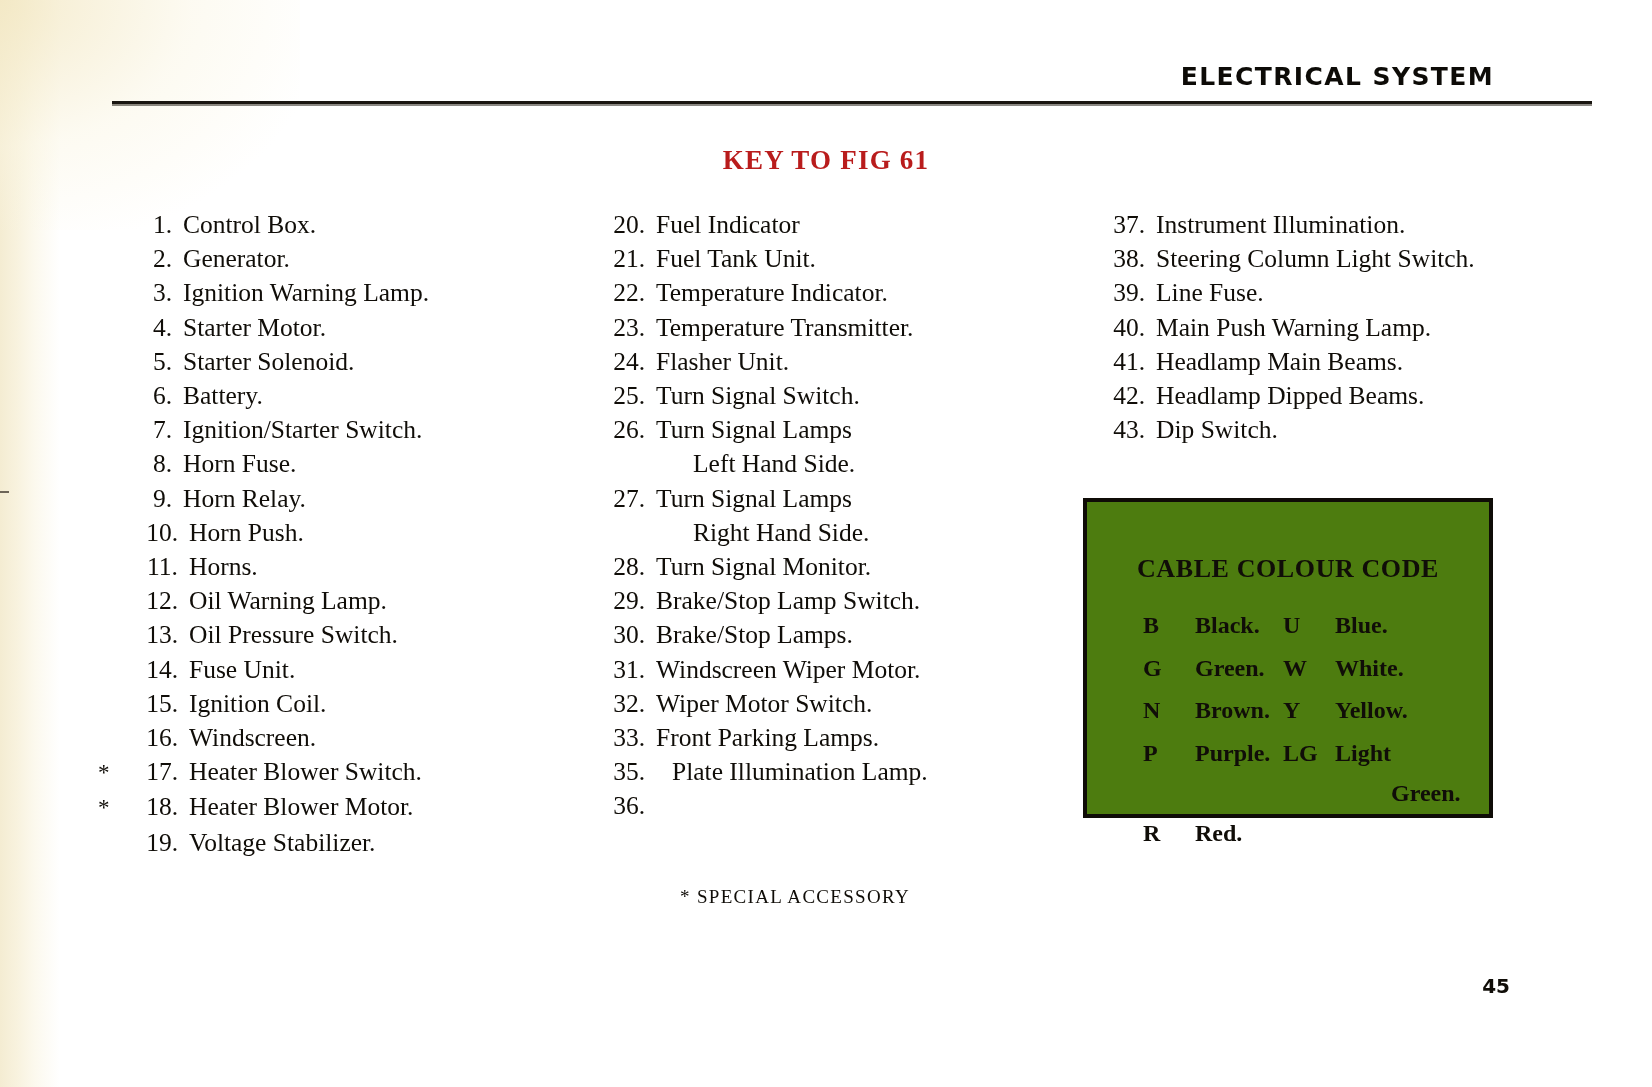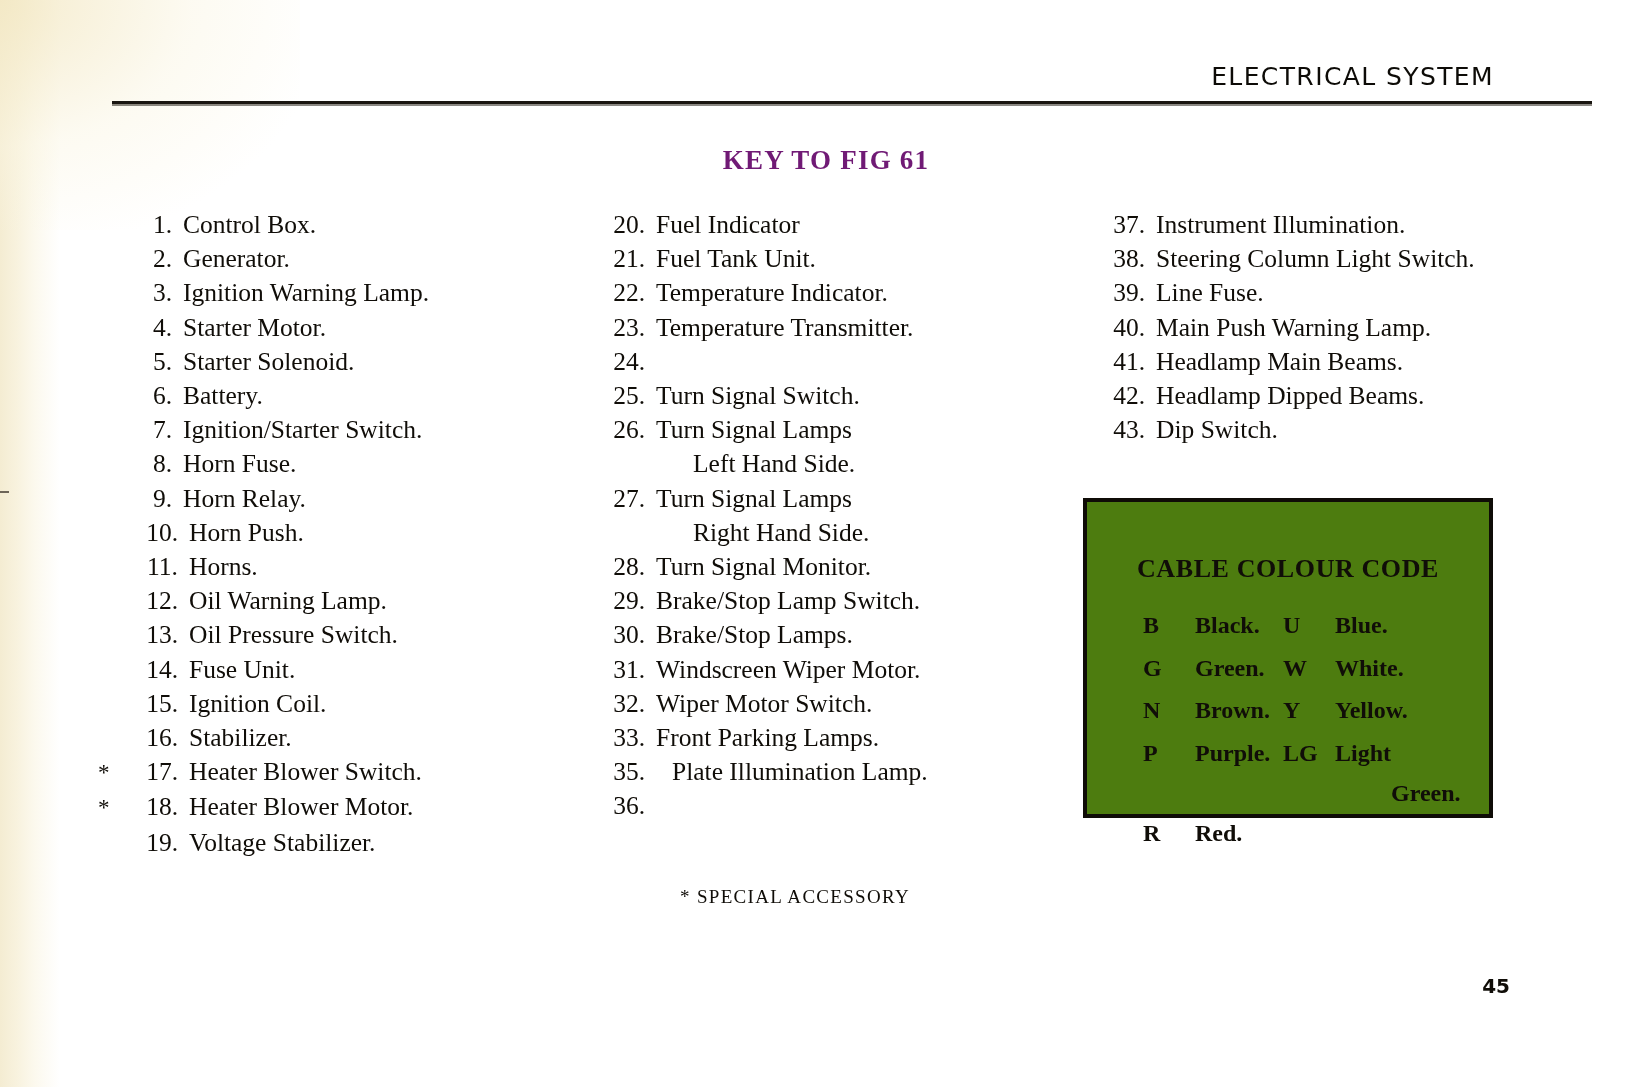--- a/index.html
+++ b/index.html
@@ -47,21 +47,21 @@
     width: 1652px;
     height: 1087px;
   }
 
   
   .running-head {
     position: absolute;
     right: 158px;
     top: 62px;
     font-family: "DejaVu Sans", "Liberation Sans", sans-serif;
-    font-weight: normal;
+    font-weight: bold;
     font-size: 25px;
     letter-spacing: 1.4px;
     color: #0d0b07;
     white-space: nowrap;
   }
   .head-rule {
     position: absolute;
     left: 112px;
     top: 101px;
     width: 1480px;
@@ -79,21 +79,21 @@
   .key-title {
     position: absolute;
     left: 0;
     top: 145px;
     width: 1652px;
     text-align: center;
     font-family: "Liberation Serif", "DejaVu Serif", serif;
     font-weight: bold;
     font-size: 27px;
     letter-spacing: 1.2px;
-    color: #701a75;
+    color: #b91c1c;
   }
 
   
   .col {
     position: absolute;
     top: 208px;
   }
   .col-1 { left: 98px;  width: 430px; }
   .col-2 { left: 565px; width: 460px; }
   .col-3 { left: 1065px; width: 470px; }
@@ -293,21 +293,21 @@
         <span class="label">Fuse Unit.</span>
       </div>
       <div class="key-item wide">
         <span class="star"></span>
         <span class="num">15.</span>
         <span class="label">Ignition Coil.</span>
       </div>
       <div class="key-item wide">
         <span class="star"></span>
         <span class="num">16.</span>
-        <span class="label">Stabilizer.</span>
+        <span class="label">Windscreen.</span>
       </div>
       <div class="key-item wide">
         <span class="star">*</span>
         <span class="num">17.</span>
         <span class="label">Heater Blower Switch.</span>
       </div>
       <div class="key-item wide">
         <span class="star">*</span>
         <span class="num">18.</span>
         <span class="label">Heater Blower Motor.</span>
@@ -335,20 +335,21 @@
         <span class="label">Temperature Indicator.</span>
       </div>
       <div class="key-item wide">
         <span class="star"></span>
         <span class="num">23.</span>
         <span class="label">Temperature Transmitter.</span>
       </div>
       <div class="key-item wide">
         <span class="star"></span>
         <span class="num">24.</span>
+        <span class="label">Flasher Unit.</span>
       </div>
       <div class="key-item wide">
         <span class="star"></span>
         <span class="num">25.</span>
         <span class="label">Turn Signal Switch.</span>
       </div>
       <div class="key-item wide">
         <span class="star"></span>
         <span class="num">26.</span>
         <span class="label">Turn Signal Lamps</span>

